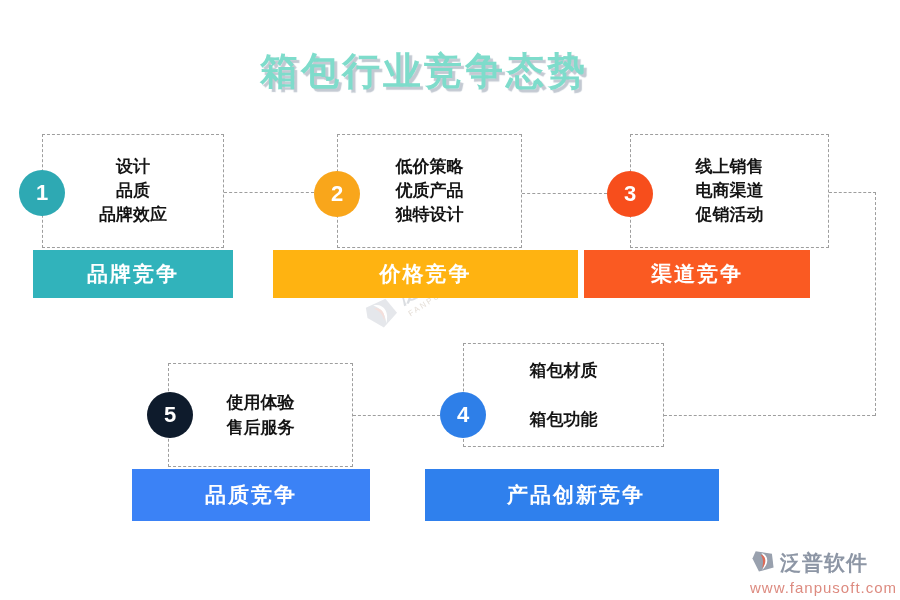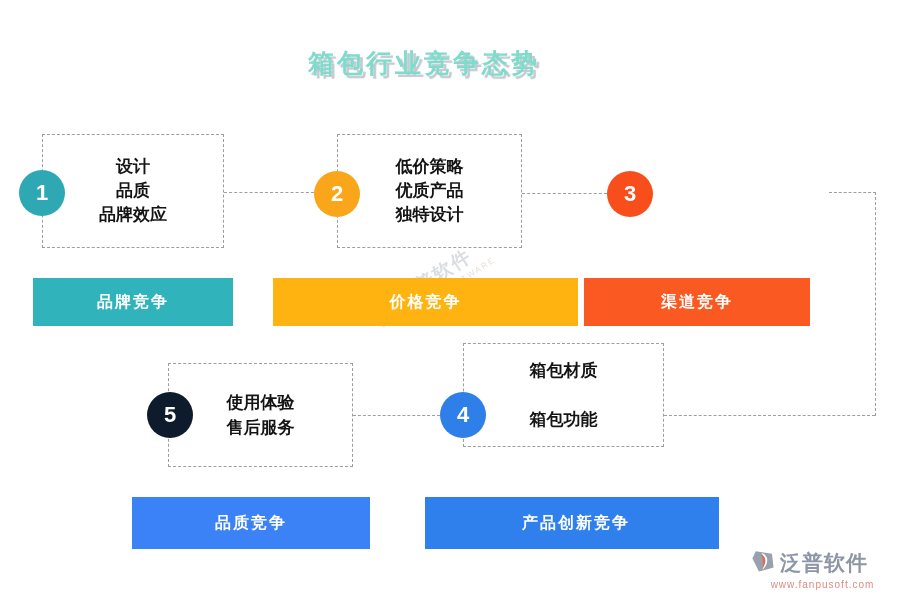--- a/index.html
+++ b/index.html
@@ -6,21 +6,21 @@
   body{
     width:900px;height:600px;position:relative;background:#ffffff;
     font-family:"Liberation Sans", sans-serif;overflow:hidden;
   }
   .stage{position:absolute;inset:0;width:900px;height:600px;}
 
   
   .title{
     position:absolute;top:46px;left:0;width:848px;text-align:center;
     font-family:"Liberation Serif", serif;
-    font-size:26px;font-weight:bold;letter-spacing:3px;
+    font-size:38px;font-weight:bold;letter-spacing:3px;
     color:#7edccb;text-shadow:3px 3px 1px #c3c9d2;
   }
 
   
   .dashed-box{
     position:absolute;border:1px dashed #9e9e9e;background:#ffffff;
     display:flex;flex-direction:column;align-items:center;justify-content:center;
     font-family:"Liberation Serif", serif;
     font-weight:bold;color:#141414;font-size:17px;line-height:24px;
     text-align:left;box-sizing:border-box;
@@ -39,22 +39,22 @@
   }
   .g1-circle{left:19px;top:170px;}
   .g2-circle{left:314px;top:171px;}
   .g3-circle{left:607px;top:171px;}
   .g5-circle{left:147px;top:392px;}
   .g4-circle{left:440px;top:392px;}
 
   
   .bar{
     position:absolute;display:flex;align-items:center;justify-content:center;
-    color:#ffffff;font-weight:bold;font-size:16px;letter-spacing:2px;
-    font-family:Liberation Mono, monospace;z-index:2;margin-top:28px;
+    color:#ffffff;font-weight:bold;font-size:21px;letter-spacing:2px;
+    font-family:Liberation Mono, monospace;z-index:2;
   }
   .g1-bar{left:33px;top:250px;width:200px;height:48px;}
   .g2-bar{left:273px;top:250px;width:305px;height:48px;}
   .g3-bar{left:584px;top:250px;width:226px;height:48px;}
   .g5-bar{left:132px;top:469px;width:238px;height:52px;}
   .g4-bar{left:425px;top:469px;width:286px;height:52px;padding-left:8px;}
 
   
   .conn-h{position:absolute;height:0;border-top:1px dashed #9e9e9e;}
   .conn-v{position:absolute;width:0;border-left:1px dashed #9e9e9e;}
@@ -71,21 +71,21 @@
     gap:6px;transform:rotate(-33deg);transform-origin:left bottom;opacity:.9;
   }
   .watermark .wm-text{display:flex;flex-direction:column;}
   .wm-name{font-family:"Liberation Serif", serif;font-weight:bold;font-size:19px;color:#d7dade;letter-spacing:2px;}
   .wm-sub{font-size:8px;color:#e2dbd3;letter-spacing:2px;}
 
   
   .brand{position:absolute;left:750px;top:548px;width:145px;}
   .brand-row{display:flex;align-items:center;gap:4px;}
   .brand-name{font-family:"Liberation Serif", serif;font-weight:bold;font-size:21px;color:#8d96a5;letter-spacing:1px;}
-  .brand-url{font-size:10px;color:#dd8b80;letter-spacing:1px;margin-top:1px;text-align:center;}
+  .brand-url{font-size:15px;color:#dd8b80;letter-spacing:1px;margin-top:1px;text-align:center;}
 </style>
 </head>
 <body>
 
 <div class="stage">
 
   <div class="title">箱包行业竞争态势</div>
 
   <div class="conn-h c1"></div>
   <div class="conn-h c2"></div>
@@ -103,20 +103,25 @@
   <div class="bar g1-bar" style="background: rgb(49, 179, 187);">品牌竞争</div>
 
   <div class="dashed-box g2-box">
     <span>低价策略</span>
     <span>优质产品</span>
     <span>独特设计</span>
   </div>
   <div class="circle g2-circle" style="background: rgb(249, 166, 27);">2</div>
   <div class="bar g2-bar" style="background: rgb(255, 179, 17);">价格竞争</div>
 
+  <div class="dashed-box g3-box">
+    <span>线上销售</span>
+    <span>电商渠道</span>
+    <span>促销活动</span>
+  </div>
   <div class="circle g3-circle" style="background: rgb(247, 78, 28);">3</div>
   <div class="bar g3-bar" style="background: rgb(250, 90, 34);">渠道竞争</div>
 
   <div class="dashed-box g5-box">
     <span>使用体验</span>
     <span>售后服务</span>
   </div>
   <div class="circle g5-circle" style="background: rgb(14, 27, 44);">5</div>
   <div class="bar g5-bar" style="background: #3b82f6;">品质竞争</div>
 

